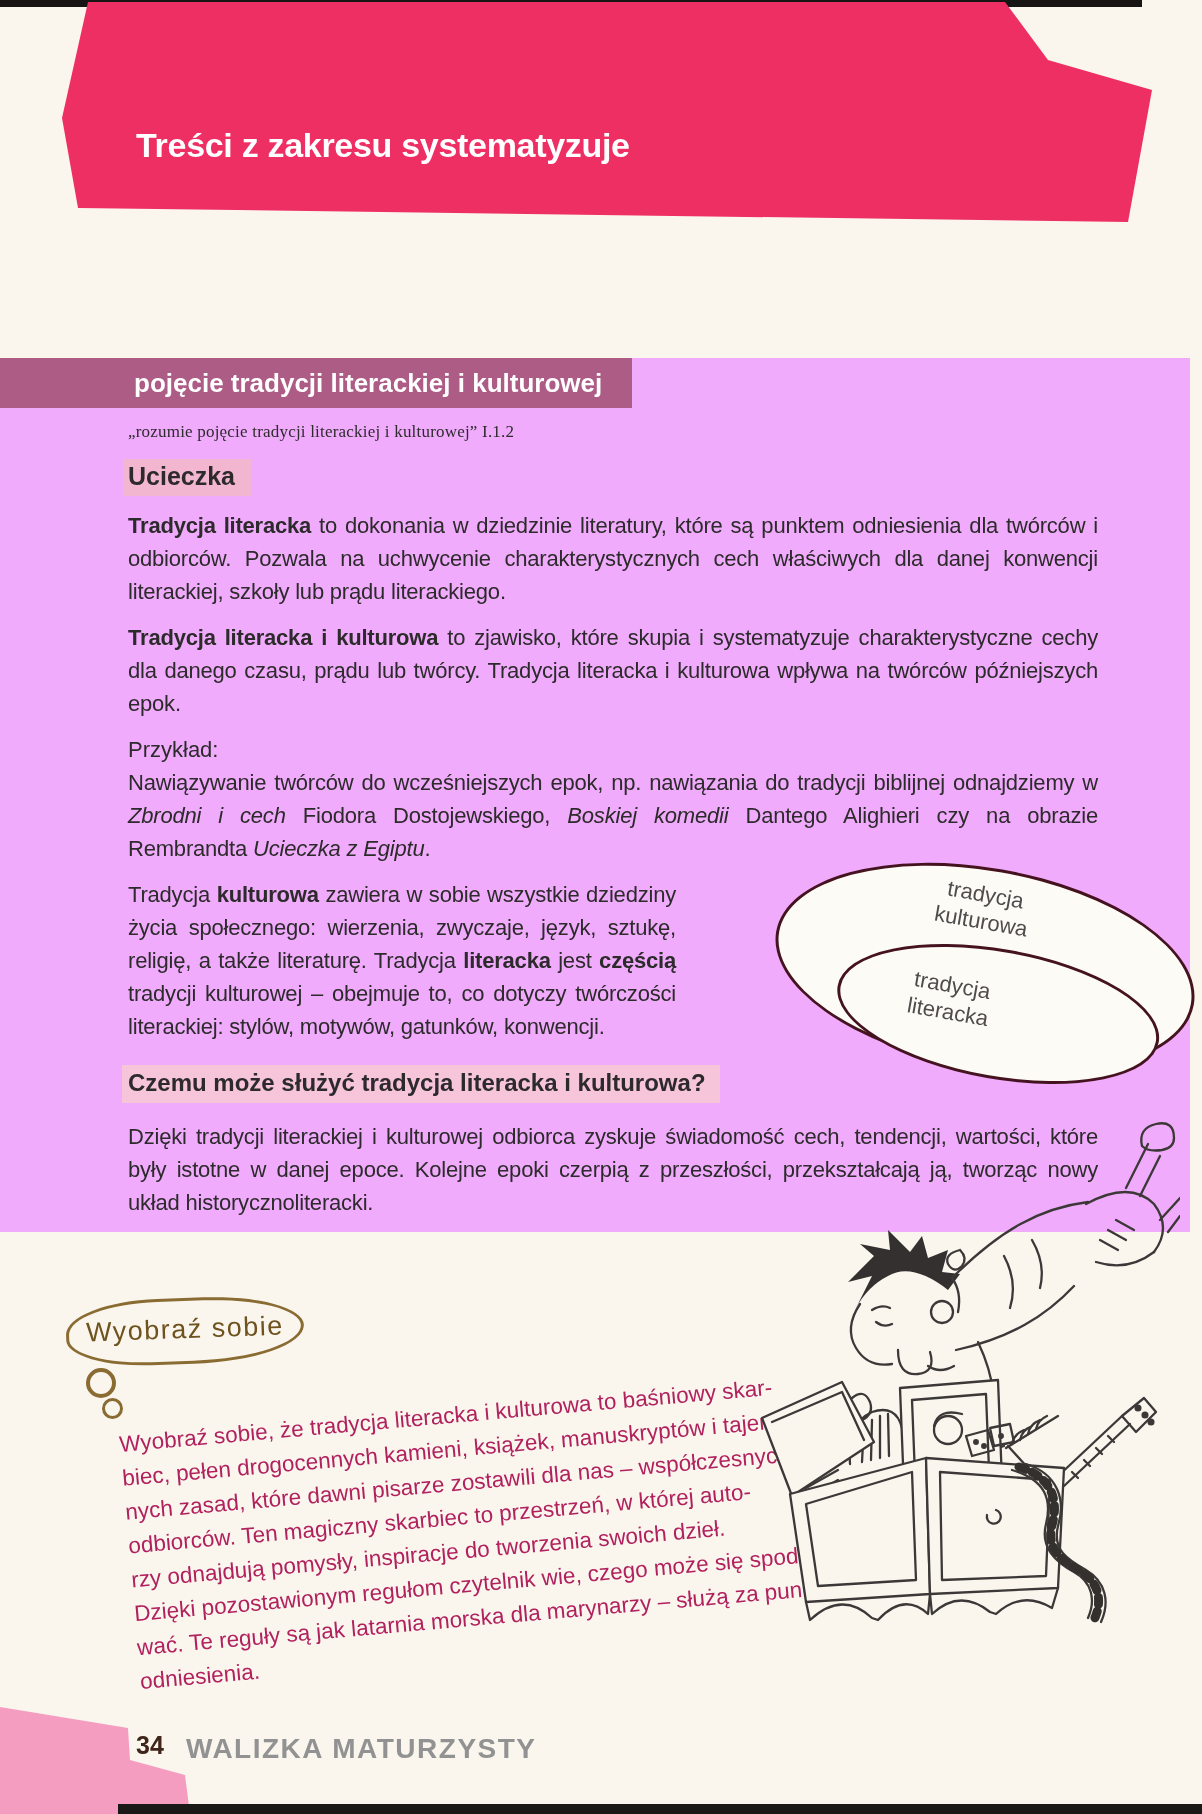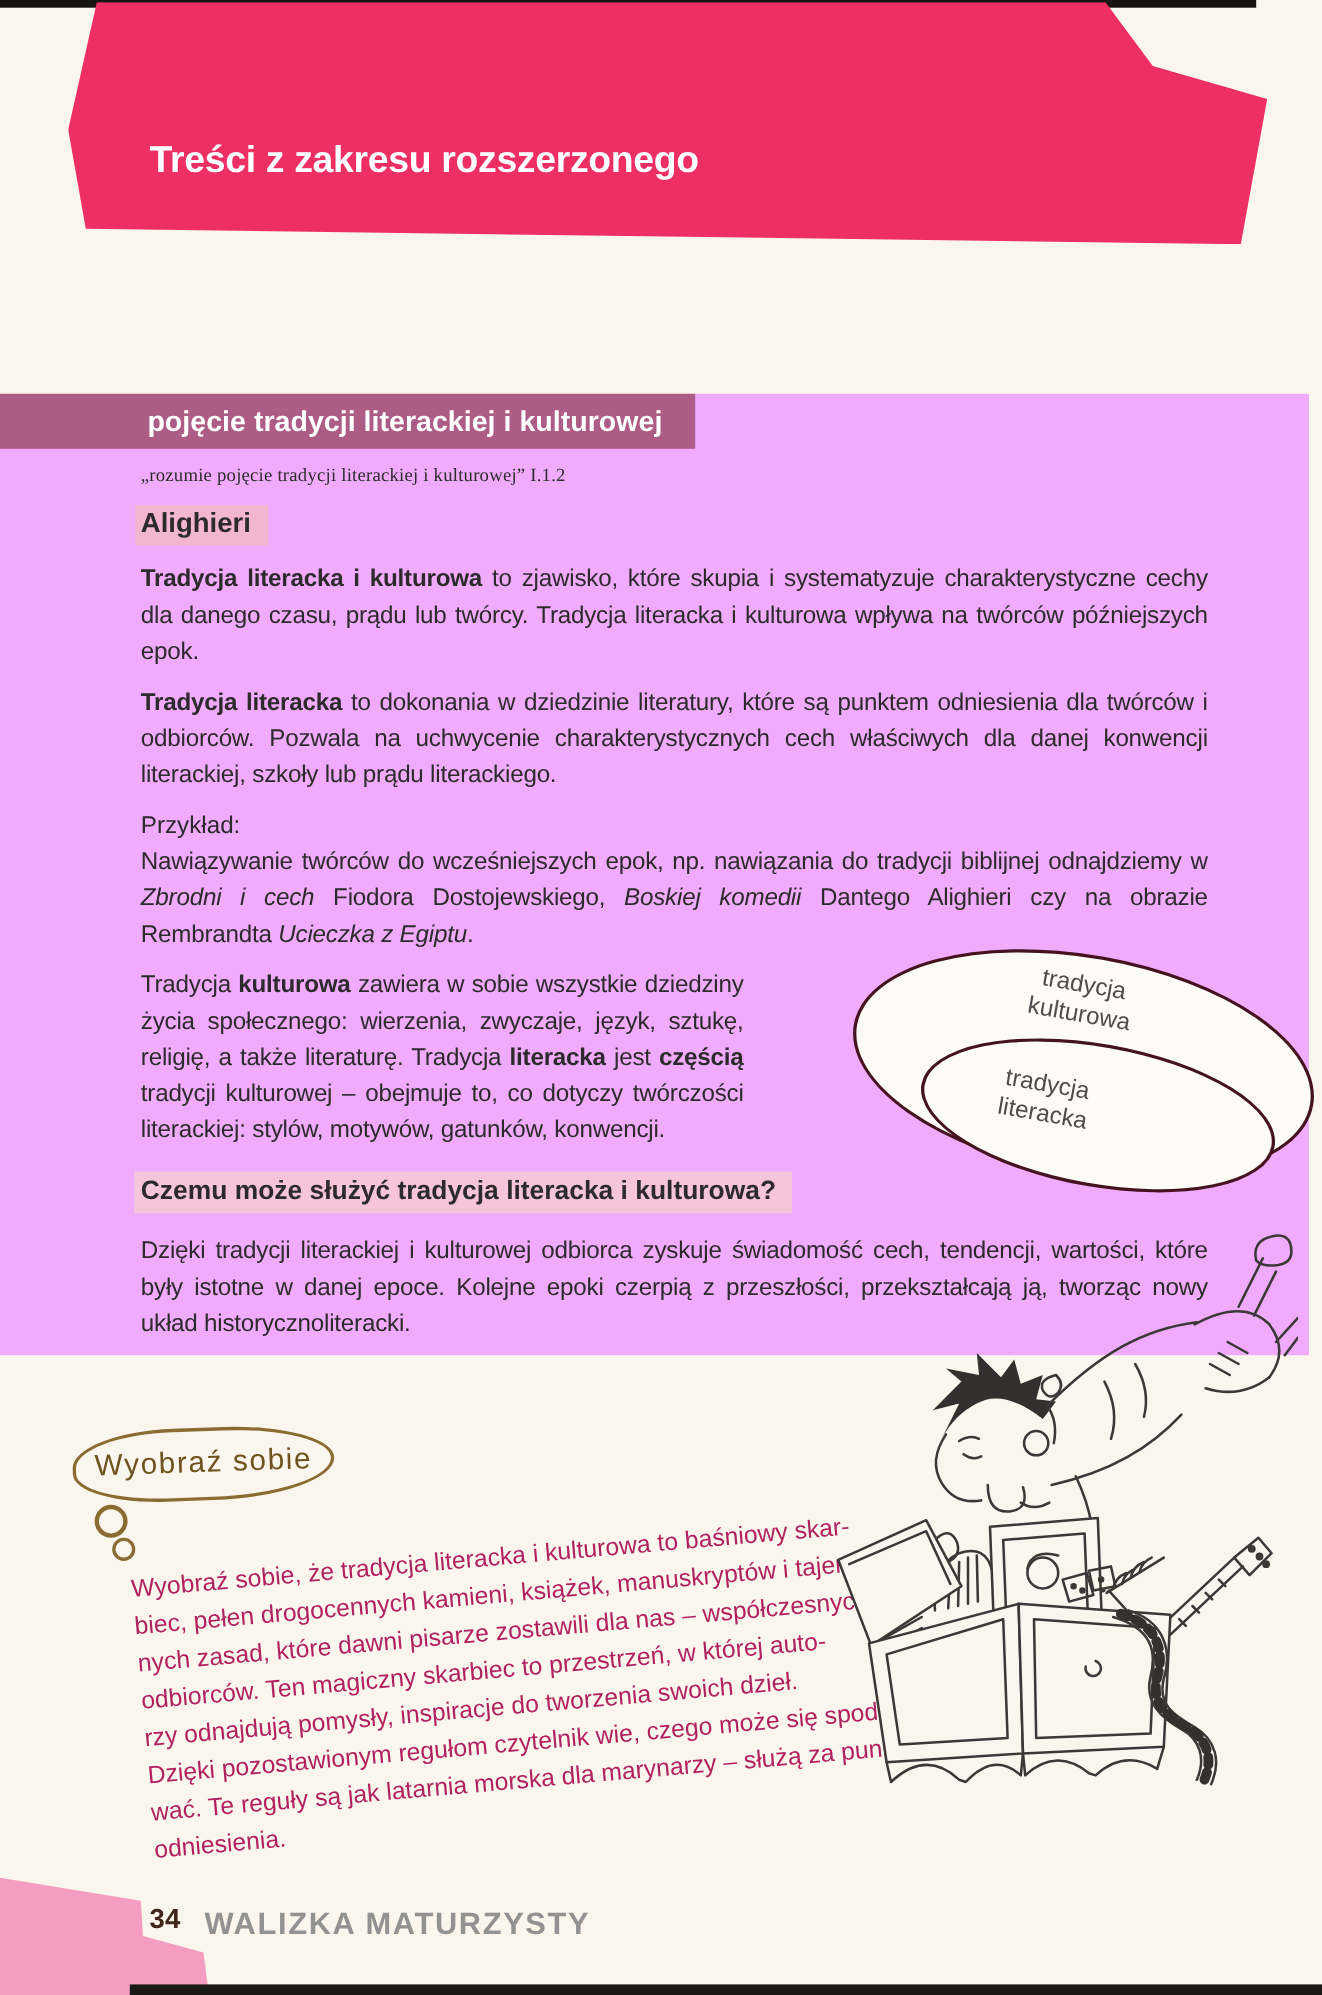--- a/index.html
+++ b/index.html
@@ -85,35 +85,35 @@
   .illustration{position:absolute;left:660px;top:1080px;width:520px;height:580px;}
   .illustration svg{display:block;}
 </style>
 </head>
 <body>
 
 <div class="top-strip"></div>
 <div class="scan-mark"></div>
 
 <div class="banner">
-  <div class="banner-title">Treści z zakresu rozszerzonego</div>
+  <div class="banner-title">Treści z zakresu systematyzuje</div>
 </div>
 
 <div class="panel">
   <div class="section-bar">
     <div class="section-bar-title">pojęcie tradycji literackiej i kulturowej</div>
   </div>
 
   <div class="panel-content">
     <div class="quote">„rozumie pojęcie tradycji literackiej i kulturowej” I.1.2</div>
     <div>
-      <span class="def-label">Alighieri</span>
+      <span class="def-label">Ucieczka</span>
     </div>
+    <p class="para"><span class="b">Tradycja literacka</span><span> to dokonania w dziedzinie literatury, które są punktem odniesienia dla twórców i odbiorców. Pozwala na uchwycenie charakterystycznych cech właściwych dla danej konwencji literackiej, szkoły lub prądu literackiego.</span></p>
     <p class="para"><span class="b">Tradycja literacka i kulturowa</span><span> to zjawisko, które skupia i systematyzuje charakterystyczne cechy dla danego czasu, prądu lub twórcy. Tradycja literacka i kulturowa wpływa na twórców późniejszych epok.</span></p>
-    <p class="para"><span class="b">Tradycja literacka</span><span> to dokonania w dziedzinie literatury, które są punktem odniesienia dla twórców i odbiorców. Pozwala na uchwycenie charakterystycznych cech właściwych dla danej konwencji literackiej, szkoły lub prądu literackiego.</span></p>
     <div class="example-label">Przykład:</div>
     <p class="para"><span>Nawiązywanie twórców do wcześniejszych epok, np. nawiązania do tradycji biblijnej odnajdziemy w </span><span class="i">Zbrodni i cech</span><span> Fiodora Dostojewskiego, </span><span class="i">Boskiej komedii</span><span> Dantego Alighieri czy na obrazie Rembrandta </span><span class="i">Ucieczka z Egiptu</span><span>.</span></p>
     <p class="para para-narrow"><span>Tradycja </span><span class="b">kulturowa</span><span> zawiera w sobie wszystkie dziedziny życia społecznego: wierzenia, zwyczaje, język, sztukę, religię, a także literaturę. Tradycja </span><span class="b">literacka</span><span> jest </span><span class="b">częścią</span><span> tradycji kulturowej – obejmuje to, co dotyczy twórczości literackiej: stylów, motywów, gatunków, konwencji.</span></p>
     <div>
       <span class="q-heading">Czemu może służyć tradycja literacka i kulturowa?</span>
     </div>
     <p class="para">Dzięki tradycji literackiej i kulturowej odbiorca zyskuje świadomość cech, tendencji, wartości, które były istotne w danej epoce. Kolejne epoki czerpią z przeszłości, przekształcają ją, tworząc nowy układ historycznoliteracki.</p>
   </div>
 
   <div class="venn">

